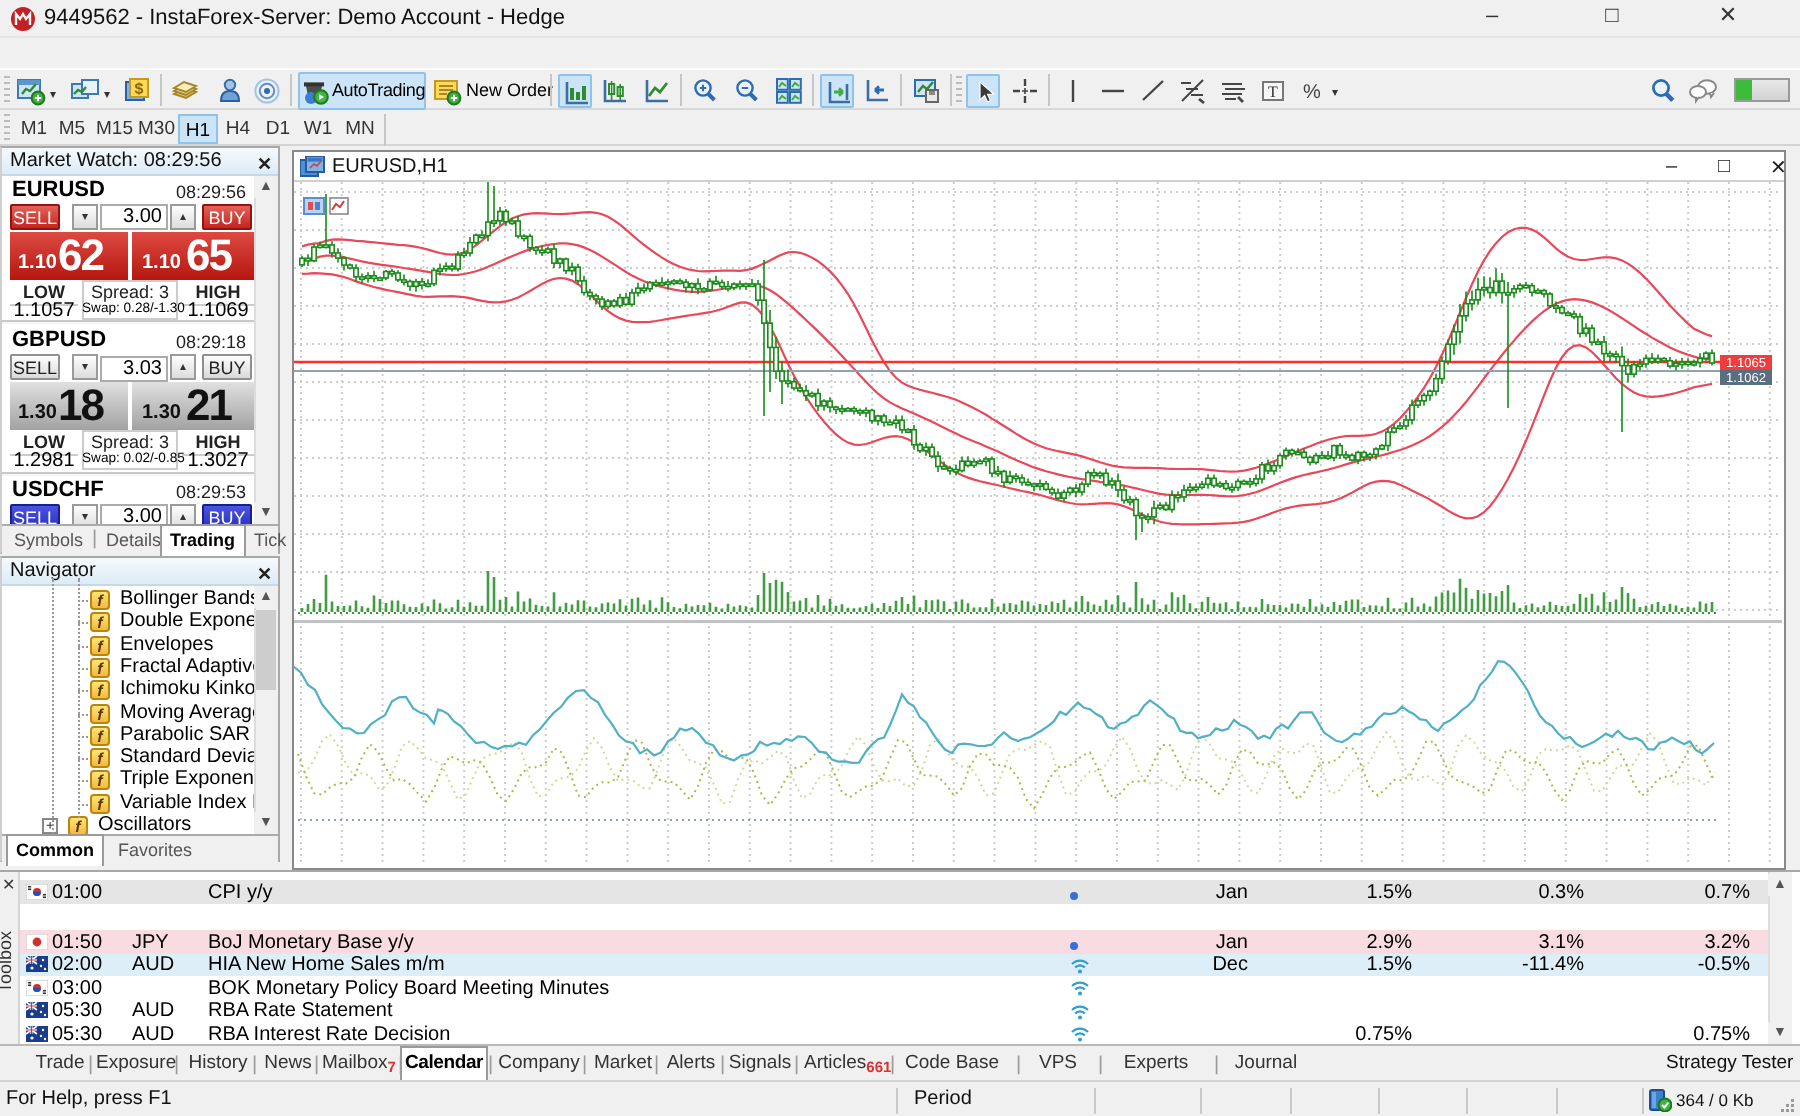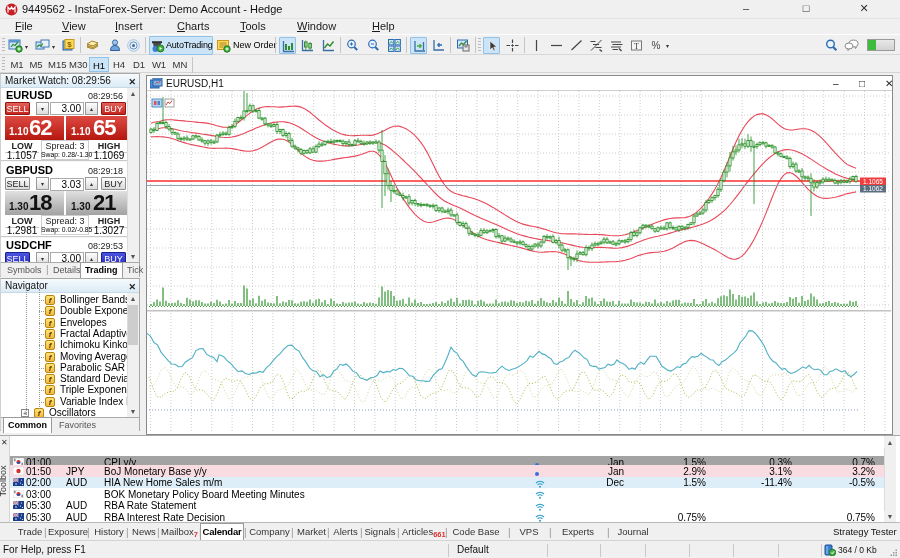--- a/index.html
+++ b/index.html
@@ -73,29 +73,20 @@
 <div id="titlebar" class="abs">
  <svg width="13" height="13" viewBox="0 0 13 13" style="position:absolute;left:5px;top:3px">
         <circle cx="6.5" cy="6.5" r="6" fill="#c41f25"></circle>
         <path d="M3 9.5 V4 l2 2.5 L6.5 4 8 6.5 10 4 v5.5" stroke="#fff" stroke-width="1.2" fill="none"></path>
       </svg>
  <div class="t">9449562 - InstaForex-Server: Demo Account - Hedge</div>
  <div class="winbtn" style="left:729px">–</div>
  <div class="winbtn" style="left:789px">□</div>
  <div class="winbtn" style="left:847px">✕</div>
 </div>
-<div id="menubar" class="abs">
-      <div class="mi" style="left:15px"><u>F</u>ile</div>
-      <div class="mi" style="left:62px"><u>V</u>iew</div>
-      <div class="mi" style="left:115px"><u>I</u>nsert</div>
-      <div class="mi" style="left:177px"><u>C</u>harts</div>
-      <div class="mi" style="left:240px"><u>T</u>ools</div>
-      <div class="mi" style="left:297px"><u>W</u>indow</div>
-      <div class="mi" style="left:372px"><u>H</u>elp</div>
-    </div>
 <div id="toolbar" class="abs">
       <div class="grip" style="left:2px"></div>
       <div class="ticon" style="left:7px">
         <svg width="15" height="15" viewBox="0 0 15 15" style="position:absolute;left:0.5px;top:0.5px">
           <rect x="1" y="2" width="11" height="9" fill="#cfe4f7" stroke="#3c78b4"></rect>
           <rect x="1" y="2" width="11" height="2.5" fill="#5a96d2"></rect>
           <path d="M3 9 l2-2.5 2 1 3-3.5" stroke="#2e8b2e" stroke-width="1.2" fill="none"></path>
           <circle cx="11" cy="11" r="3.2" fill="#3fae3f" stroke="#1d7a1d"></circle>
           <path d="M11 9.4v3.2 M9.4 11h3.2" stroke="#fff" stroke-width="1"></path>
         </svg>
@@ -722,21 +713,21 @@
           <path d="M19 14 l2-3 2 1.5 2-3" stroke="#d04040" stroke-width="1" fill="none"></path>
         </g>
 </svg>
 </div>
 <div id="mdi-r" class="abs"></div>
 <div id="toolbox" class="abs">
       <div id="tbstrip">
         <div class="tbx">✕</div>
         <div class="tbvert">Toolbox</div>
       </div>
-      <div class="crow" style="top:20px;background:#a3a3a3">
+      <div class="crow" style="top:4px;background:#e5e5e5">
         <div class="cc" style="left:3px;width:12px;height:10px">
           <svg width="11" height="8" viewBox="0 0 11 8" style="position:absolute;left:0;top:1px">
             <rect width="11" height="8" fill="#fff" stroke="#bbb" stroke-width="0.5"></rect>
             <circle cx="5.5" cy="4" r="2" fill="#d03030"></circle>
             <path d="M3.5 4 a2 2 0 0 0 4 0z" fill="#2a50b0"></path>
             <path d="M1 1.2h1.6 M1 2h1.6 M1 2.8h1.6 M8.4 5.2h1.6 M8.4 6h1.6 M8.4 6.8h1.6" stroke="#222" stroke-width="0.5"></path>
           </svg>
         </div>
         <div class="cc" style="left:16px">01:00</div>
         <div class="cc" style="left:56px"></div>
@@ -905,21 +896,21 @@
 <div id="statusbar" class="abs">
       <div class="abs" style="left:3px;top:3px">For Help, press F1</div>
       <div class="sdiv" style="left:448px"></div>
       <div class="sdiv" style="left:547px"></div>
       <div class="sdiv" style="left:600px"></div>
       <div class="sdiv" style="left:645px"></div>
       <div class="sdiv" style="left:689px"></div>
       <div class="sdiv" style="left:733px"></div>
       <div class="sdiv" style="left:778px"></div>
       <div class="sdiv" style="left:821px"></div>
-      <div class="abs" style="left:457px;top:3px">Default</div>
+      <div class="abs" style="left:457px;top:3px">Period</div>
       <svg width="12" height="12" viewBox="0 0 12 12" style="position:absolute;left:824px;top:3px">
         <rect x="1" y="1" width="7" height="10" rx="1" fill="#3a7fd0" stroke="#1d4f90"></rect>
         <rect x="2" y="2" width="2" height="8" fill="#6aa5e5"></rect>
         <circle cx="8.5" cy="8.5" r="3.2" fill="#43b049" stroke="#1d7a1d"></circle>
         <path d="M7 8.5 l1.2 1.2 2-2.4" stroke="#fff" stroke-width="1" fill="none"></path>
       </svg>
       <div class="abs" style="left:838px;top:4px;font-size:8.5px">364 / 0 Kb</div>
       <svg width="8" height="8" viewBox="0 0 8 8" style="position:absolute;left:890px;top:8px">
         <path d="M7 1v6H1z" fill="none"></path>
         <g fill="#9a9a9a">

